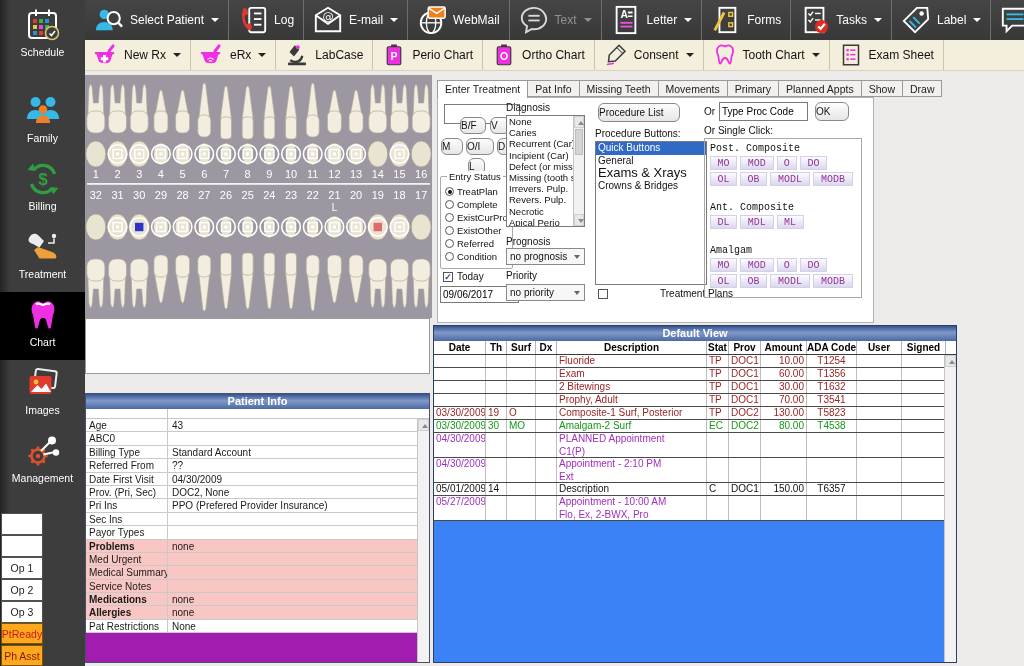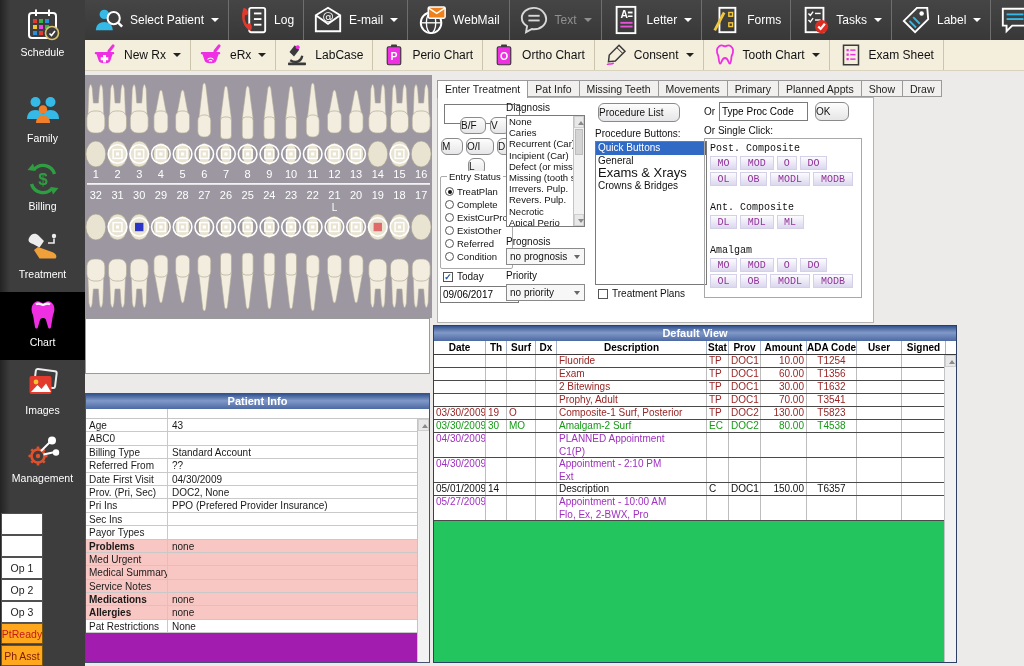--- a/index.html
+++ b/index.html
@@ -111,21 +111,21 @@
   #quick-group-box { position:absolute; left:266px; top:40px; width:158px; height:160px;
     border:1px solid #a8a8a8; padding:4px 5px;font-family:Liberation Mono, monospace; }
   .qg-name { font-size:10px; margin-bottom:2px; }
   .qg-row { display:flex; margin-bottom:2px; }
   .qbtn { height:14px; line-height:13px; text-align:center; font-size:10px; color:#93339b;
     background:linear-gradient(#fcfcfe,#dbd8ee); border:1px solid #d3d0e8; margin-right:3px; cursor:pointer; }
   .qg-gap { height:14px; }
 
   
   #progress-notes { position:absolute; left:348px; top:254px; width:524px; height:338px;
-    border:1px solid #2e3f66; background:#22c55e; display:flex; flex-direction:column; }
+    border:1px solid #2e3f66; background:#3b82f6; display:flex; flex-direction:column; }
   #pn-header { display:flex; height:14px; background:#fff; border-bottom:1px solid #3a3a3a; }
   .pn-h { font-size:10px; font-weight:bold; line-height:13px; text-align:center;
     border-right:1px solid #a8b4c8; overflow:hidden; white-space:nowrap; }
   .pn-row { display:flex; background:#fff; border-bottom:1px solid #4a4a4a; }
   .pn-c { font-size:10px; line-height:12.5px; padding:0 2px; border-right:1px solid #bdbdbd;
     overflow:hidden; white-space:nowrap; }
   .pn-c.right { text-align:right; }
   .pn-c.center { text-align:center; }
 </style>
 </head>
@@ -796,21 +796,21 @@
       </div>
       <div class="flabel" style="left:157px; top:30px;">Procedure Buttons:</div>
       <div class="list-box" style="left:157px; top:43px; width:112px; height:144px;">
         <div id="proc-btn-items">
             <div class="list-item sel" style="line-height: 12.5px; font-size: 10px;">Quick Buttons</div>
             <div class="list-item" style="line-height: 12.5px; font-size: 10px;">General</div>
             <div class="list-item" style="line-height: 12.5px; font-size: 13px;">Exams &amp; Xrays</div>
             <div class="list-item" style="line-height: 12.5px; font-size: 10px;">Crowns &amp; Bridges</div>
           </div>
       </div>
-      <div class="check-row" style="left:160px; top:190px;">
+      <div class="check-row" style="left:160px; top:190px;gap:48px;">
         <span class="checkbox"></span>
         <span style="font-size:10px;">Treatment Plans</span>
       </div>
 
       <div class="flabel" style="left:266px; top:8px;">Or</div>
       <input class="txtin" style="left: 281px; top: 4px; width: 89px; height: 19px;" value="Type Proc Code">
       <div class="winbtn" style="left:377px; top:4px; width:34px; height:19px;">
         <span>OK</span>
       </div>
       <div class="flabel" style="left:266px; top:27px;">Or Single Click:</div>

